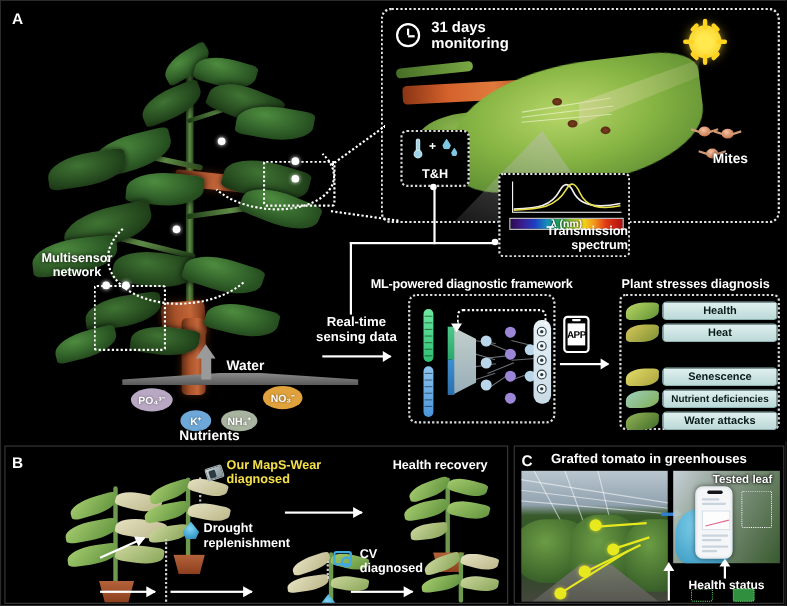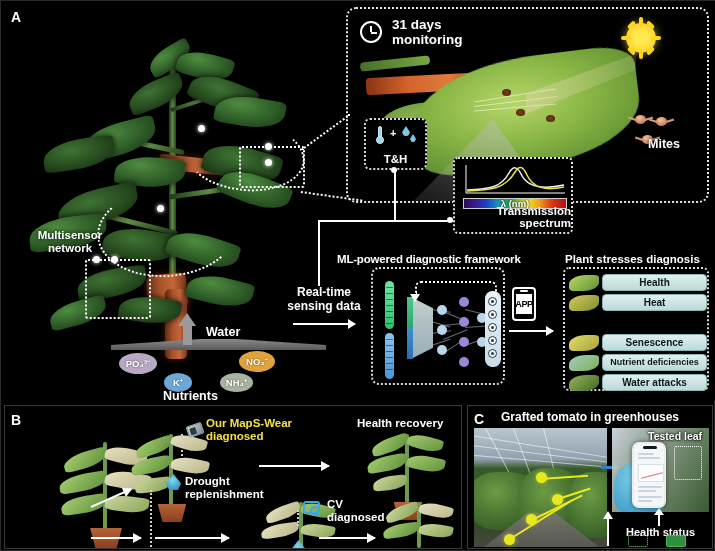--- a/index.html
+++ b/index.html
@@ -668,21 +668,21 @@
     <div class="soilbar"></div>
     <div class="uparrow-big"></div>
     <div class="water-label">Water</div>
 
     <div class="ion" style="left:118px; top:352px; width:38px; height:21px; background:#b9a8c4;">
       <span>PO₄³⁻</span>
     </div>
     <div class="ion" style="left:163px; top:372px; width:28px; height:19px; background:#6ea8d8;">
       <span>K⁺</span>
     </div>
-    <div class="ion" style="left:200px; top:372px; width:33px; height:19px; background:#a8b3a0;margin-left:19px;">
+    <div class="ion" style="left:200px; top:372px; width:33px; height:19px; background:#a8b3a0;">
       <span>NH₄⁺</span>
     </div>
     <div class="ion" style="left:238px; top:350px; width:36px; height:21px; background:#e0a23c;">
       <span>NO₃⁻</span>
     </div>
     <div class="nutrients-label">Nutrients</div>
 
     <div class="inset-mon">
       <div class="clock-icon">
         <i class="clock-h"></i>

